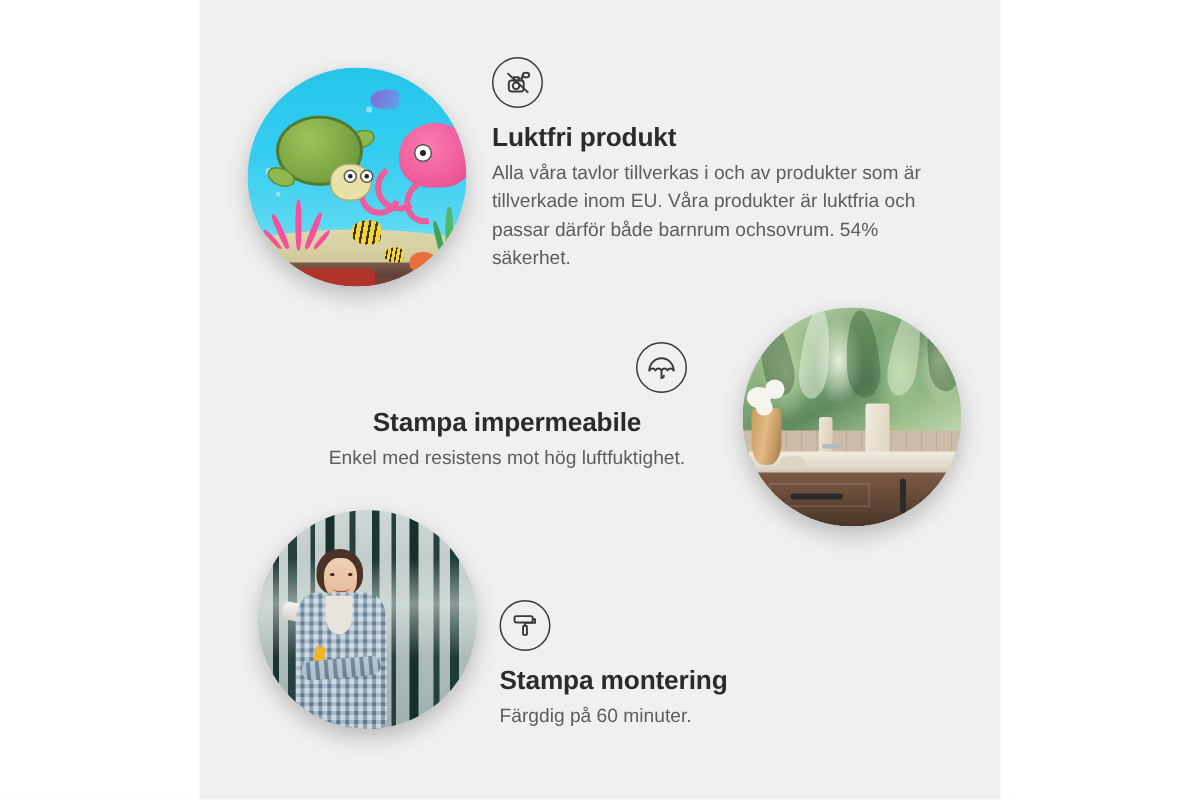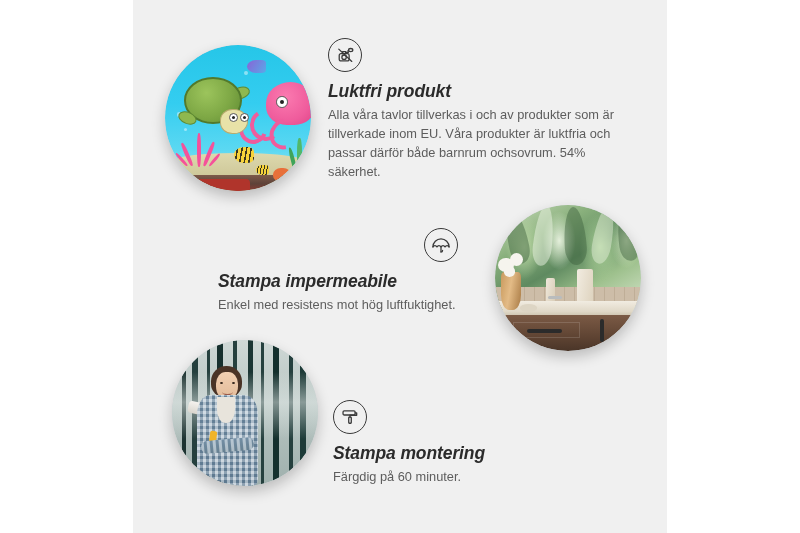--- a/index.html
+++ b/index.html
@@ -280,35 +280,34 @@
   }
   .feature-icon svg { display: block; }
 
   .feature-title {
     font-size: 17.5px;
     font-weight: bold;
     color: #2b2b2b;
     letter-spacing: -0.1px;
     margin: 9px 0 5px 0;
     line-height: 1.15;
-    font-style: italic;
   }
   .feature-desc {
     font-size: 12.8px;
     color: #5d5d5d;
     line-height: 1.47;
     margin: 0;
   }
 
   
   #feature-odourless { left: 328px; top: 38px; width: 300px; text-align: left; }
   #feature-odourless .feature-icon { margin-left: 0; }
 
   
-  #feature-waterproof { left: 218px; top: 228px; width: 240px; text-align: left; }
+  #feature-waterproof { left: 218px; top: 228px; width: 240px; text-align: center; }
   #feature-waterproof .feature-icon { margin-left: auto; margin-right: 0; }
 
   
   #feature-easy { left: 333px; top: 400px; width: 260px; text-align: left; }
   #feature-easy .feature-icon { margin-left: 0; }
 </style>
 </head>
 <body>
 
 <div id="page">

